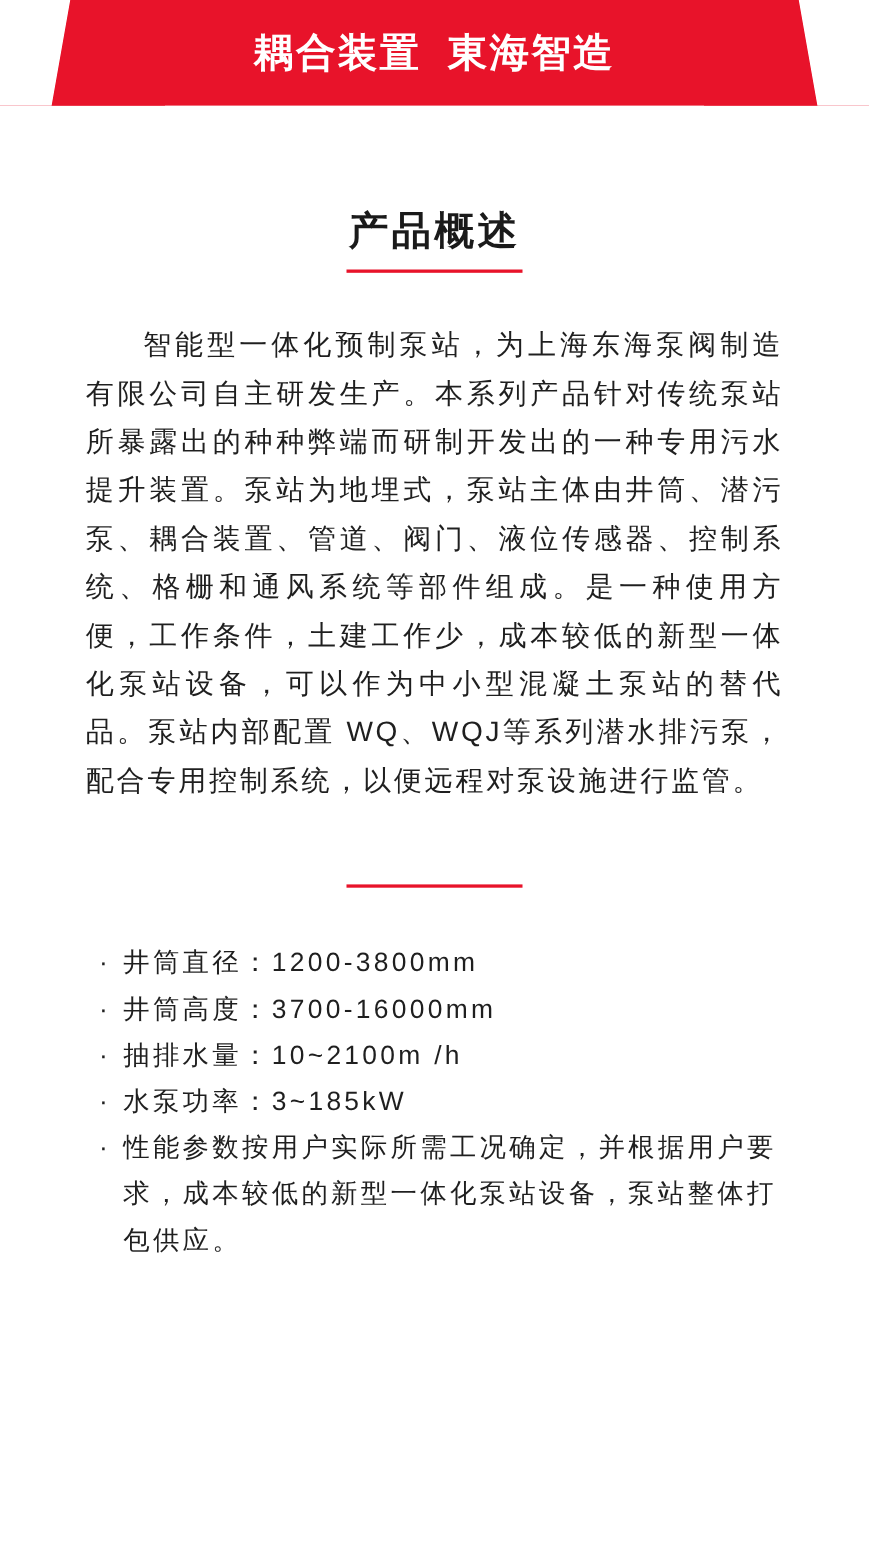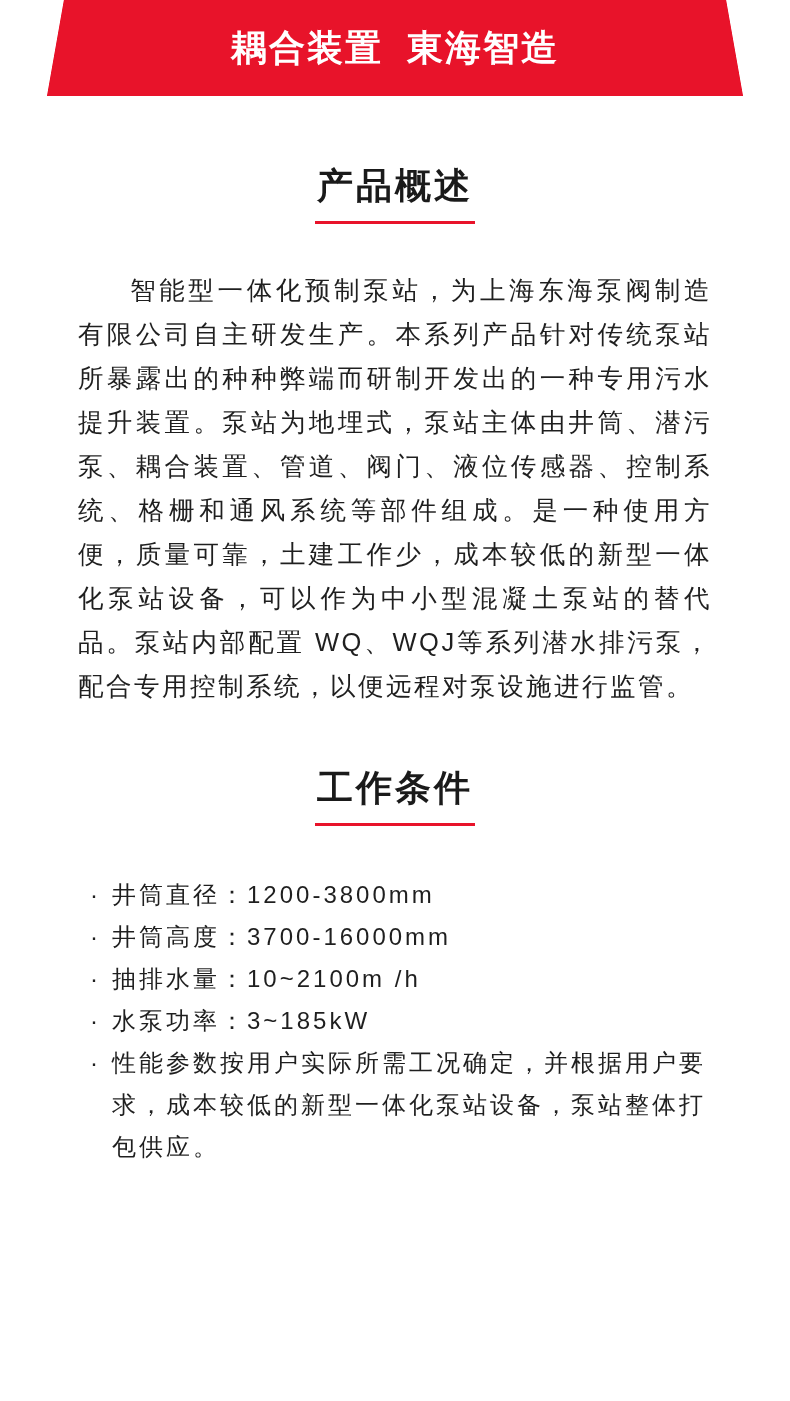--- a/index.html
+++ b/index.html
@@ -72,21 +72,21 @@
     font-family: "Liberation Sans", sans-serif;
   }
   .title-underline {
     width: 160px;
     height: 3px;
     background: #e8132a;
     margin: 14px auto 0 auto;
   }
 
   #overview-section {
-    padding-top: 68px;
+    padding-top: 92px;
   }
   #overview-body {
     margin: 44px 78px 0 78px;
     font-size: 25.5px;
     line-height: 44px;
     color: #1f1f1f;
     text-align: justify;
     text-align-last: left;
     letter-spacing: 2.5px;
     text-indent: 52px;
@@ -128,26 +128,25 @@
 
   <div class="banner">
     <div class="banner-inner">耦合装置  東海智造</div>
   </div>
 
   <div id="overview-section">
     <div class="section-title-wrap">
       <div class="section-title">产品概述</div>
       <div class="title-underline"></div>
     </div>
-    <div id="overview-body">智能型一体化预制泵站，为上海东海泵阀制造有限公司自主研发生产。本系列产品针对传统泵站所暴露出的种种弊端而研制开发出的一种专用污水提升装置。泵站为地埋式，泵站主体由井筒、潜污泵、耦合装置、管道、阀门、液位传感器、控制系统、格栅和通风系统等部件组成。是一种使用方便，质量可靠，土建工作少，成本较低的新型一体化泵站设备，可以作为中小型混凝土泵站的替代品。泵站内部配置 WQ、WQJ等系列潜水排污泵，配合专用控制系统，以便远程对泵设施进行监管。</div>
+    <div id="overview-body">智能型一体化预制泵站，为上海东海泵阀制造有限公司自主研发生产。本系列产品针对传统泵站所暴露出的种种弊端而研制开发出的一种专用污水提升装置。泵站为地埋式，泵站主体由井筒、潜污泵、耦合装置、管道、阀门、液位传感器、控制系统、格栅和通风系统等部件组成。是一种使用方便，工作条件，土建工作少，成本较低的新型一体化泵站设备，可以作为中小型混凝土泵站的替代品。泵站内部配置 WQ、WQJ等系列潜水排污泵，配合专用控制系统，以便远程对泵设施进行监管。</div>
   </div>
 
   <div id="conditions-section">
     <div class="section-title-wrap">
-      <div class="section-title">工作条件</div>
       <div class="title-underline"></div>
     </div>
     <ul id="conditions-list">
       <li>
         <span class="dot">·</span>
         <span class="txt">井筒直径：1200-3800mm</span>
       </li>
       <li>
         <span class="dot">·</span>
         <span class="txt">井筒高度：3700-16000mm</span>

